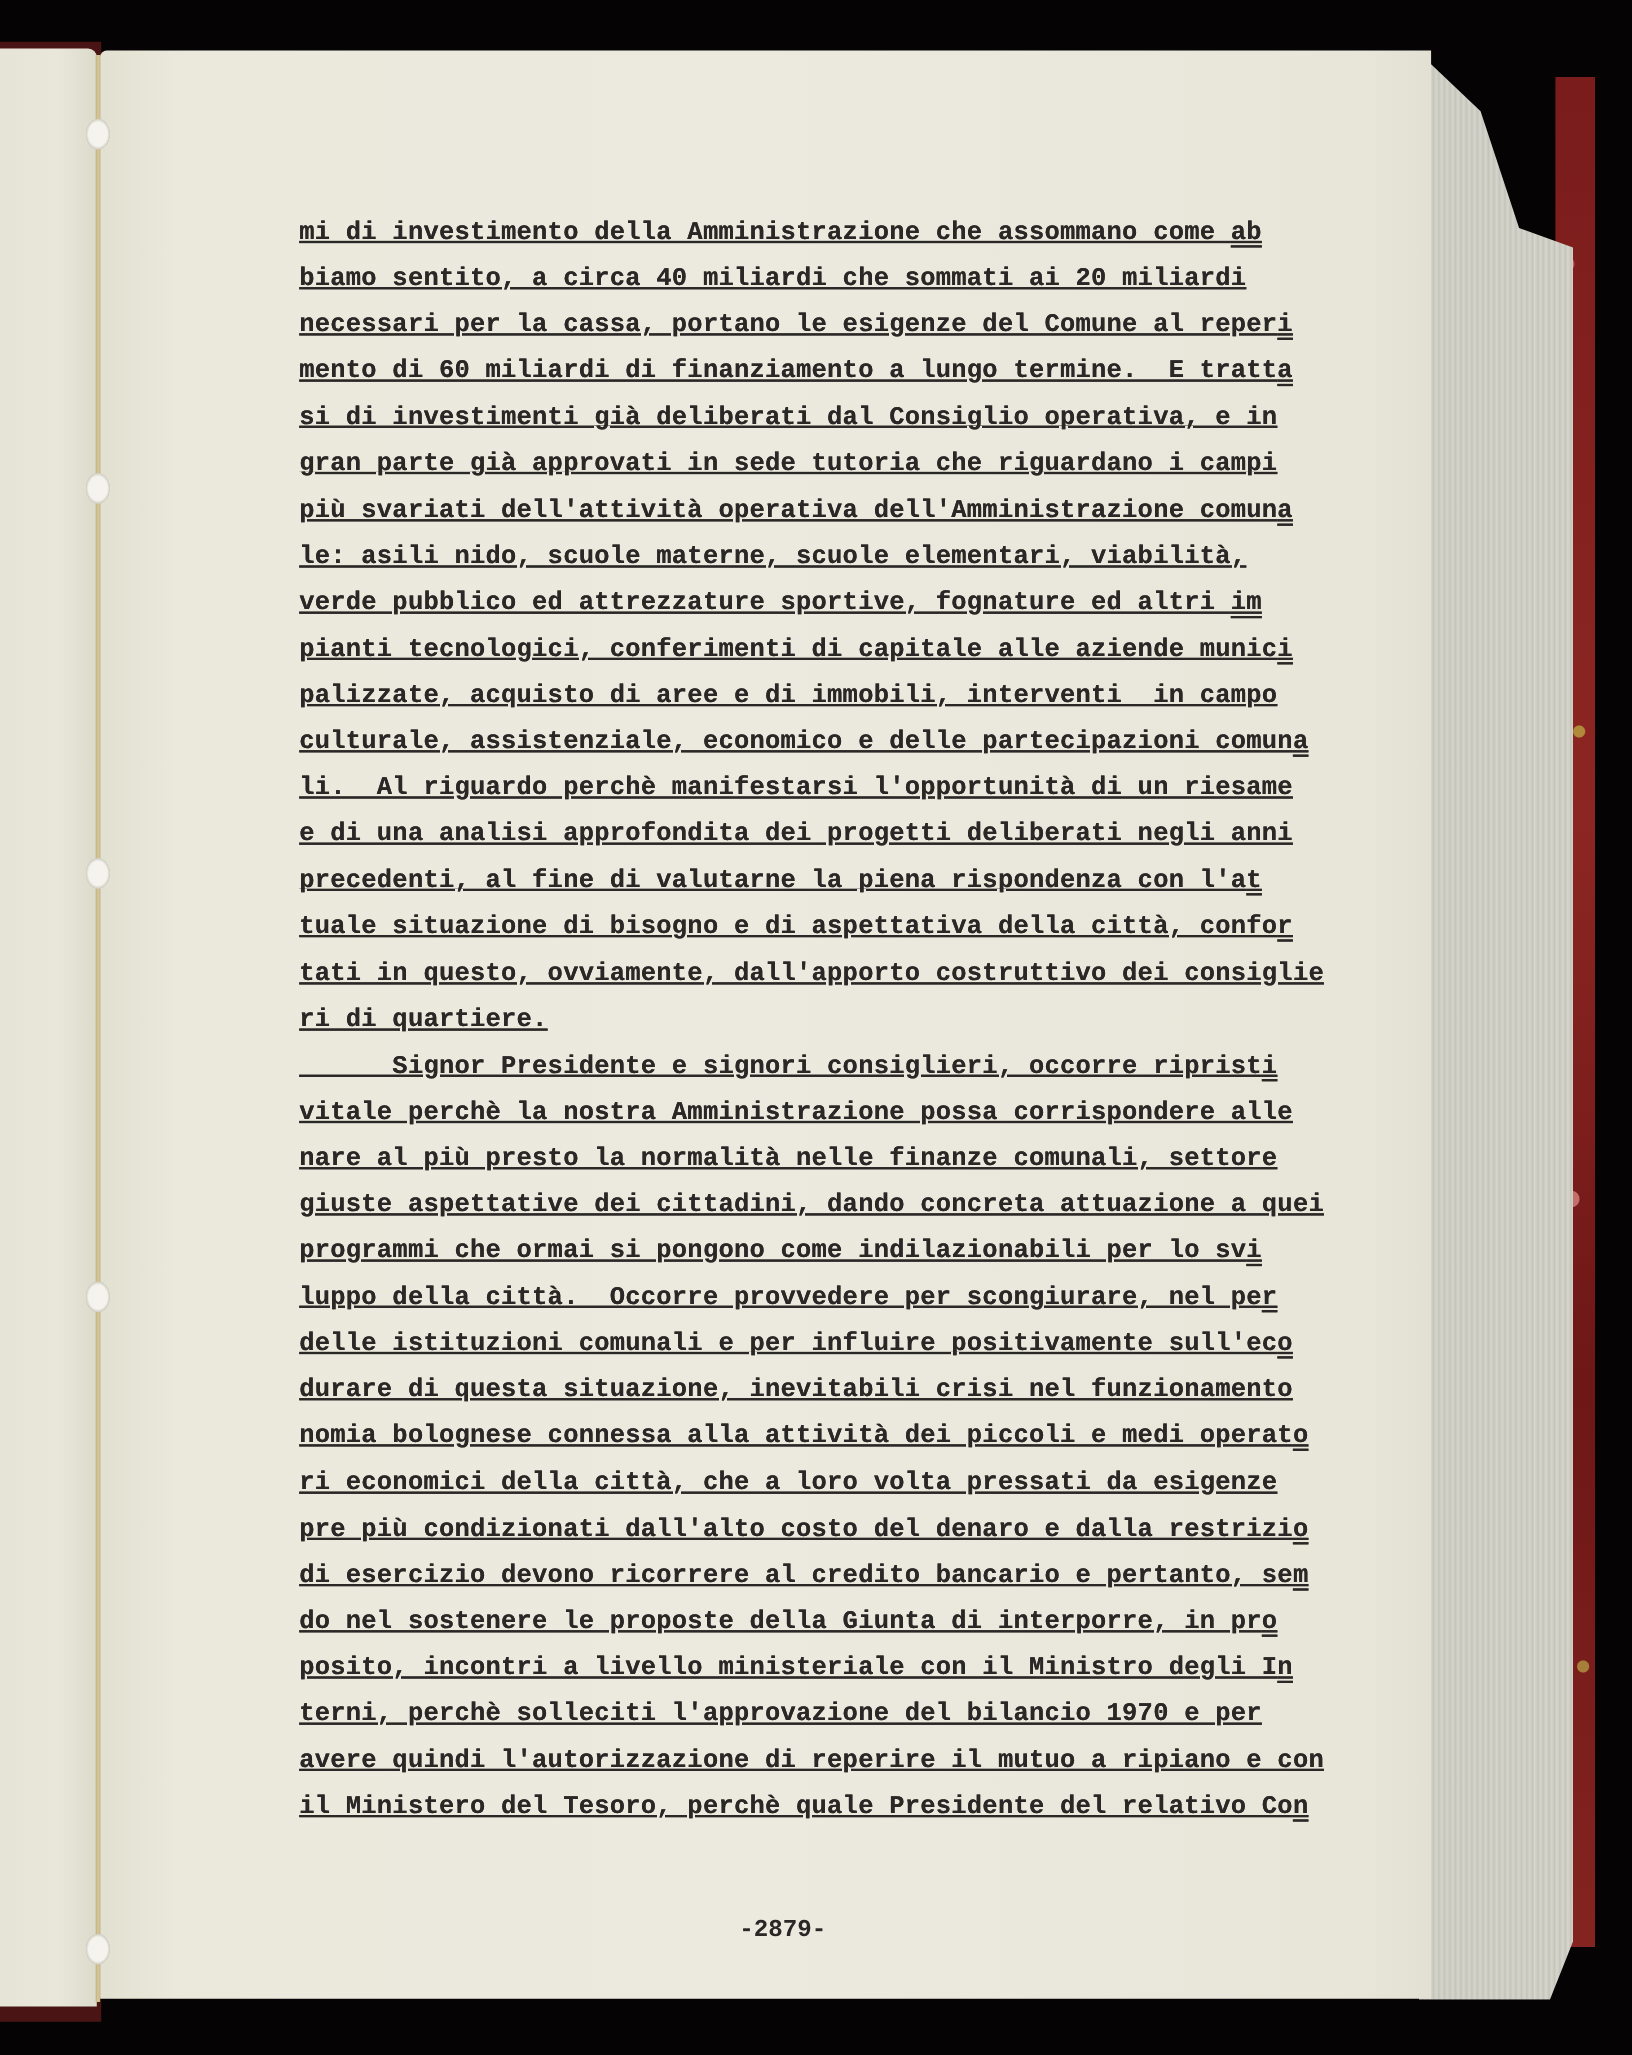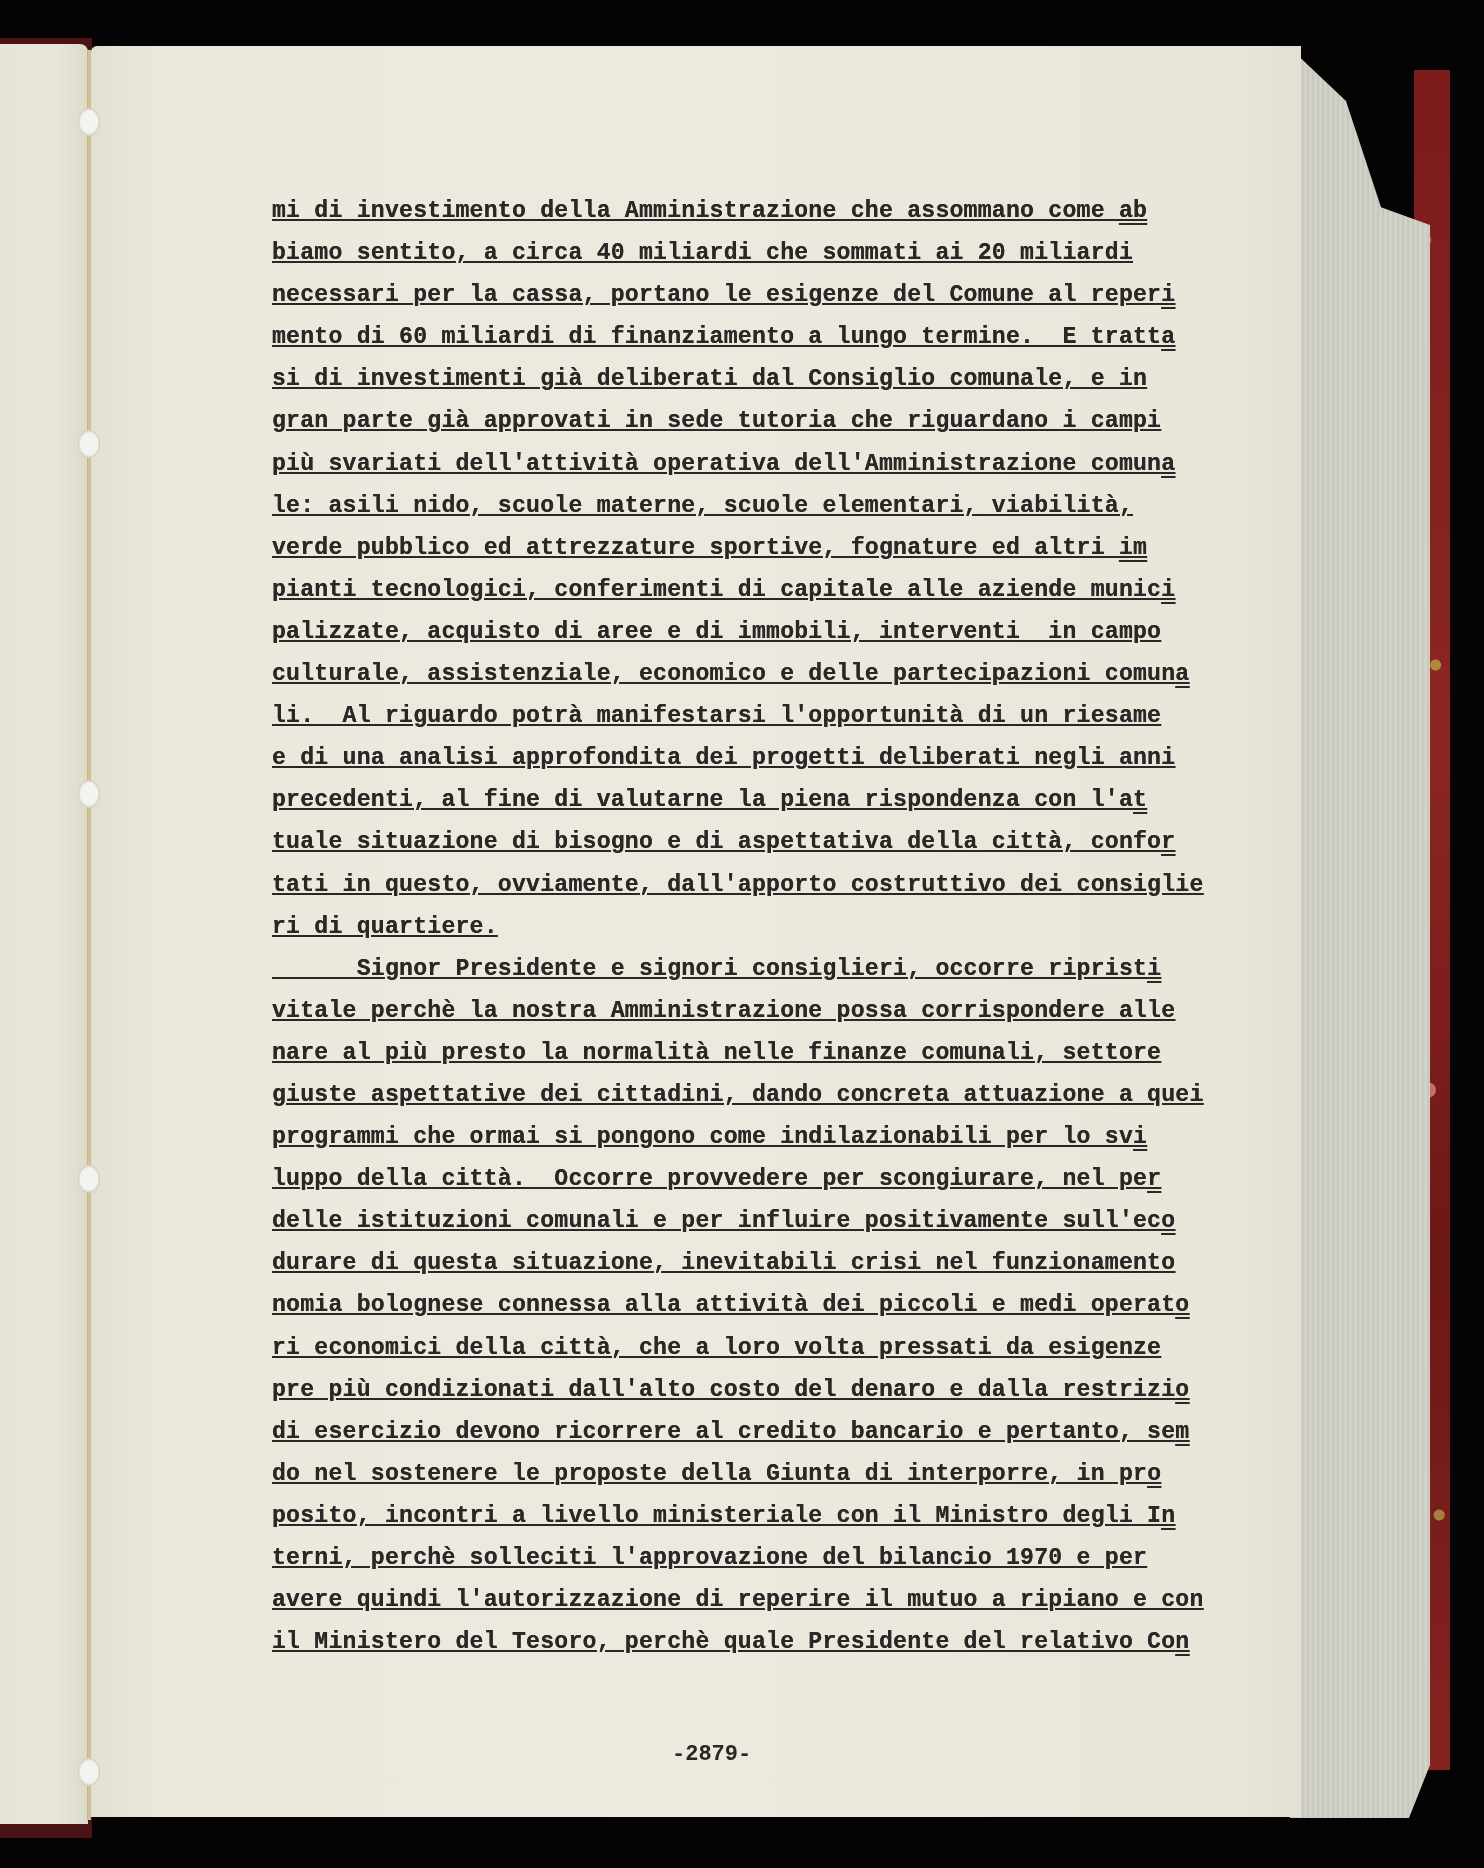--- a/index.html
+++ b/index.html
@@ -77,29 +77,29 @@
   <div class="staple" style="top:430px"></div>
   <div class="staple" style="top:780px"></div>
   <div class="staple" style="top:1165px"></div>
   <div class="staple" style="top:1758px"></div>
 
   <div class="text-block" id="text-block">
       <div class="line"><span>mi di investimento della Amministrazione che assommano come </span><span class="uscore">ab</span></div>
       <div class="line"><span>biamo sentito, a circa 40 miliardi che sommati ai 20 miliardi</span><span class="uscore"></span></div>
       <div class="line"><span>necessari per la cassa, portano le esigenze del Comune al reper</span><span class="uscore">i</span></div>
       <div class="line"><span>mento di 60 miliardi di finanziamento a lungo termine.  E tratt</span><span class="uscore">a</span></div>
-      <div class="line"><span>si di investimenti già deliberati dal Consiglio comunale, e in</span><span class="uscore"></span></div>
+      <div class="line"><span>si di investimenti già deliberati dal Consiglio operativa, e in</span><span class="uscore"></span></div>
       <div class="line"><span>gran parte già approvati in sede tutoria che riguardano i campi</span><span class="uscore"></span></div>
       <div class="line"><span>più svariati dell'attività operativa dell'Amministrazione comun</span><span class="uscore">a</span></div>
       <div class="line"><span>le: asili nido, scuole materne, scuole elementari, viabilità,</span><span class="uscore"></span></div>
       <div class="line"><span>verde pubblico ed attrezzature sportive, fognature ed altri </span><span class="uscore">im</span></div>
       <div class="line"><span>pianti tecnologici, conferimenti di capitale alle aziende munic</span><span class="uscore">i</span></div>
       <div class="line"><span>palizzate, acquisto di aree e di immobili, interventi  in campo</span><span class="uscore"></span></div>
       <div class="line"><span>culturale, assistenziale, economico e delle partecipazioni comun</span><span class="uscore">a</span></div>
-      <div class="line"><span>li.  Al riguardo potrà manifestarsi l'opportunità di un riesame</span><span class="uscore"></span></div>
+      <div class="line"><span>li.  Al riguardo perchè manifestarsi l'opportunità di un riesame</span><span class="uscore"></span></div>
       <div class="line"><span>e di una analisi approfondita dei progetti deliberati negli anni</span><span class="uscore"></span></div>
       <div class="line"><span>precedenti, al fine di valutarne la piena rispondenza con l'a</span><span class="uscore">t</span></div>
       <div class="line"><span>tuale situazione di bisogno e di aspettativa della città, confo</span><span class="uscore">r</span></div>
       <div class="line"><span>tati in questo, ovviamente, dall'apporto costruttivo dei consiglie</span><span class="uscore"></span></div>
       <div class="line"><span>ri di quartiere.</span><span class="uscore"></span></div>
       <div class="line"><span>      Signor Presidente e signori consiglieri, occorre riprist</span><span class="uscore">i</span></div>
       <div class="line"><span>vitale perchè la nostra Amministrazione possa corrispondere alle</span><span class="uscore"></span></div>
       <div class="line"><span>nare al più presto la normalità nelle finanze comunali, settore</span><span class="uscore"></span></div>
       <div class="line"><span>giuste aspettative dei cittadini, dando concreta attuazione a quei</span><span class="uscore"></span></div>
       <div class="line"><span>programmi che ormai si pongono come indilazionabili per lo sv</span><span class="uscore">i</span></div>

